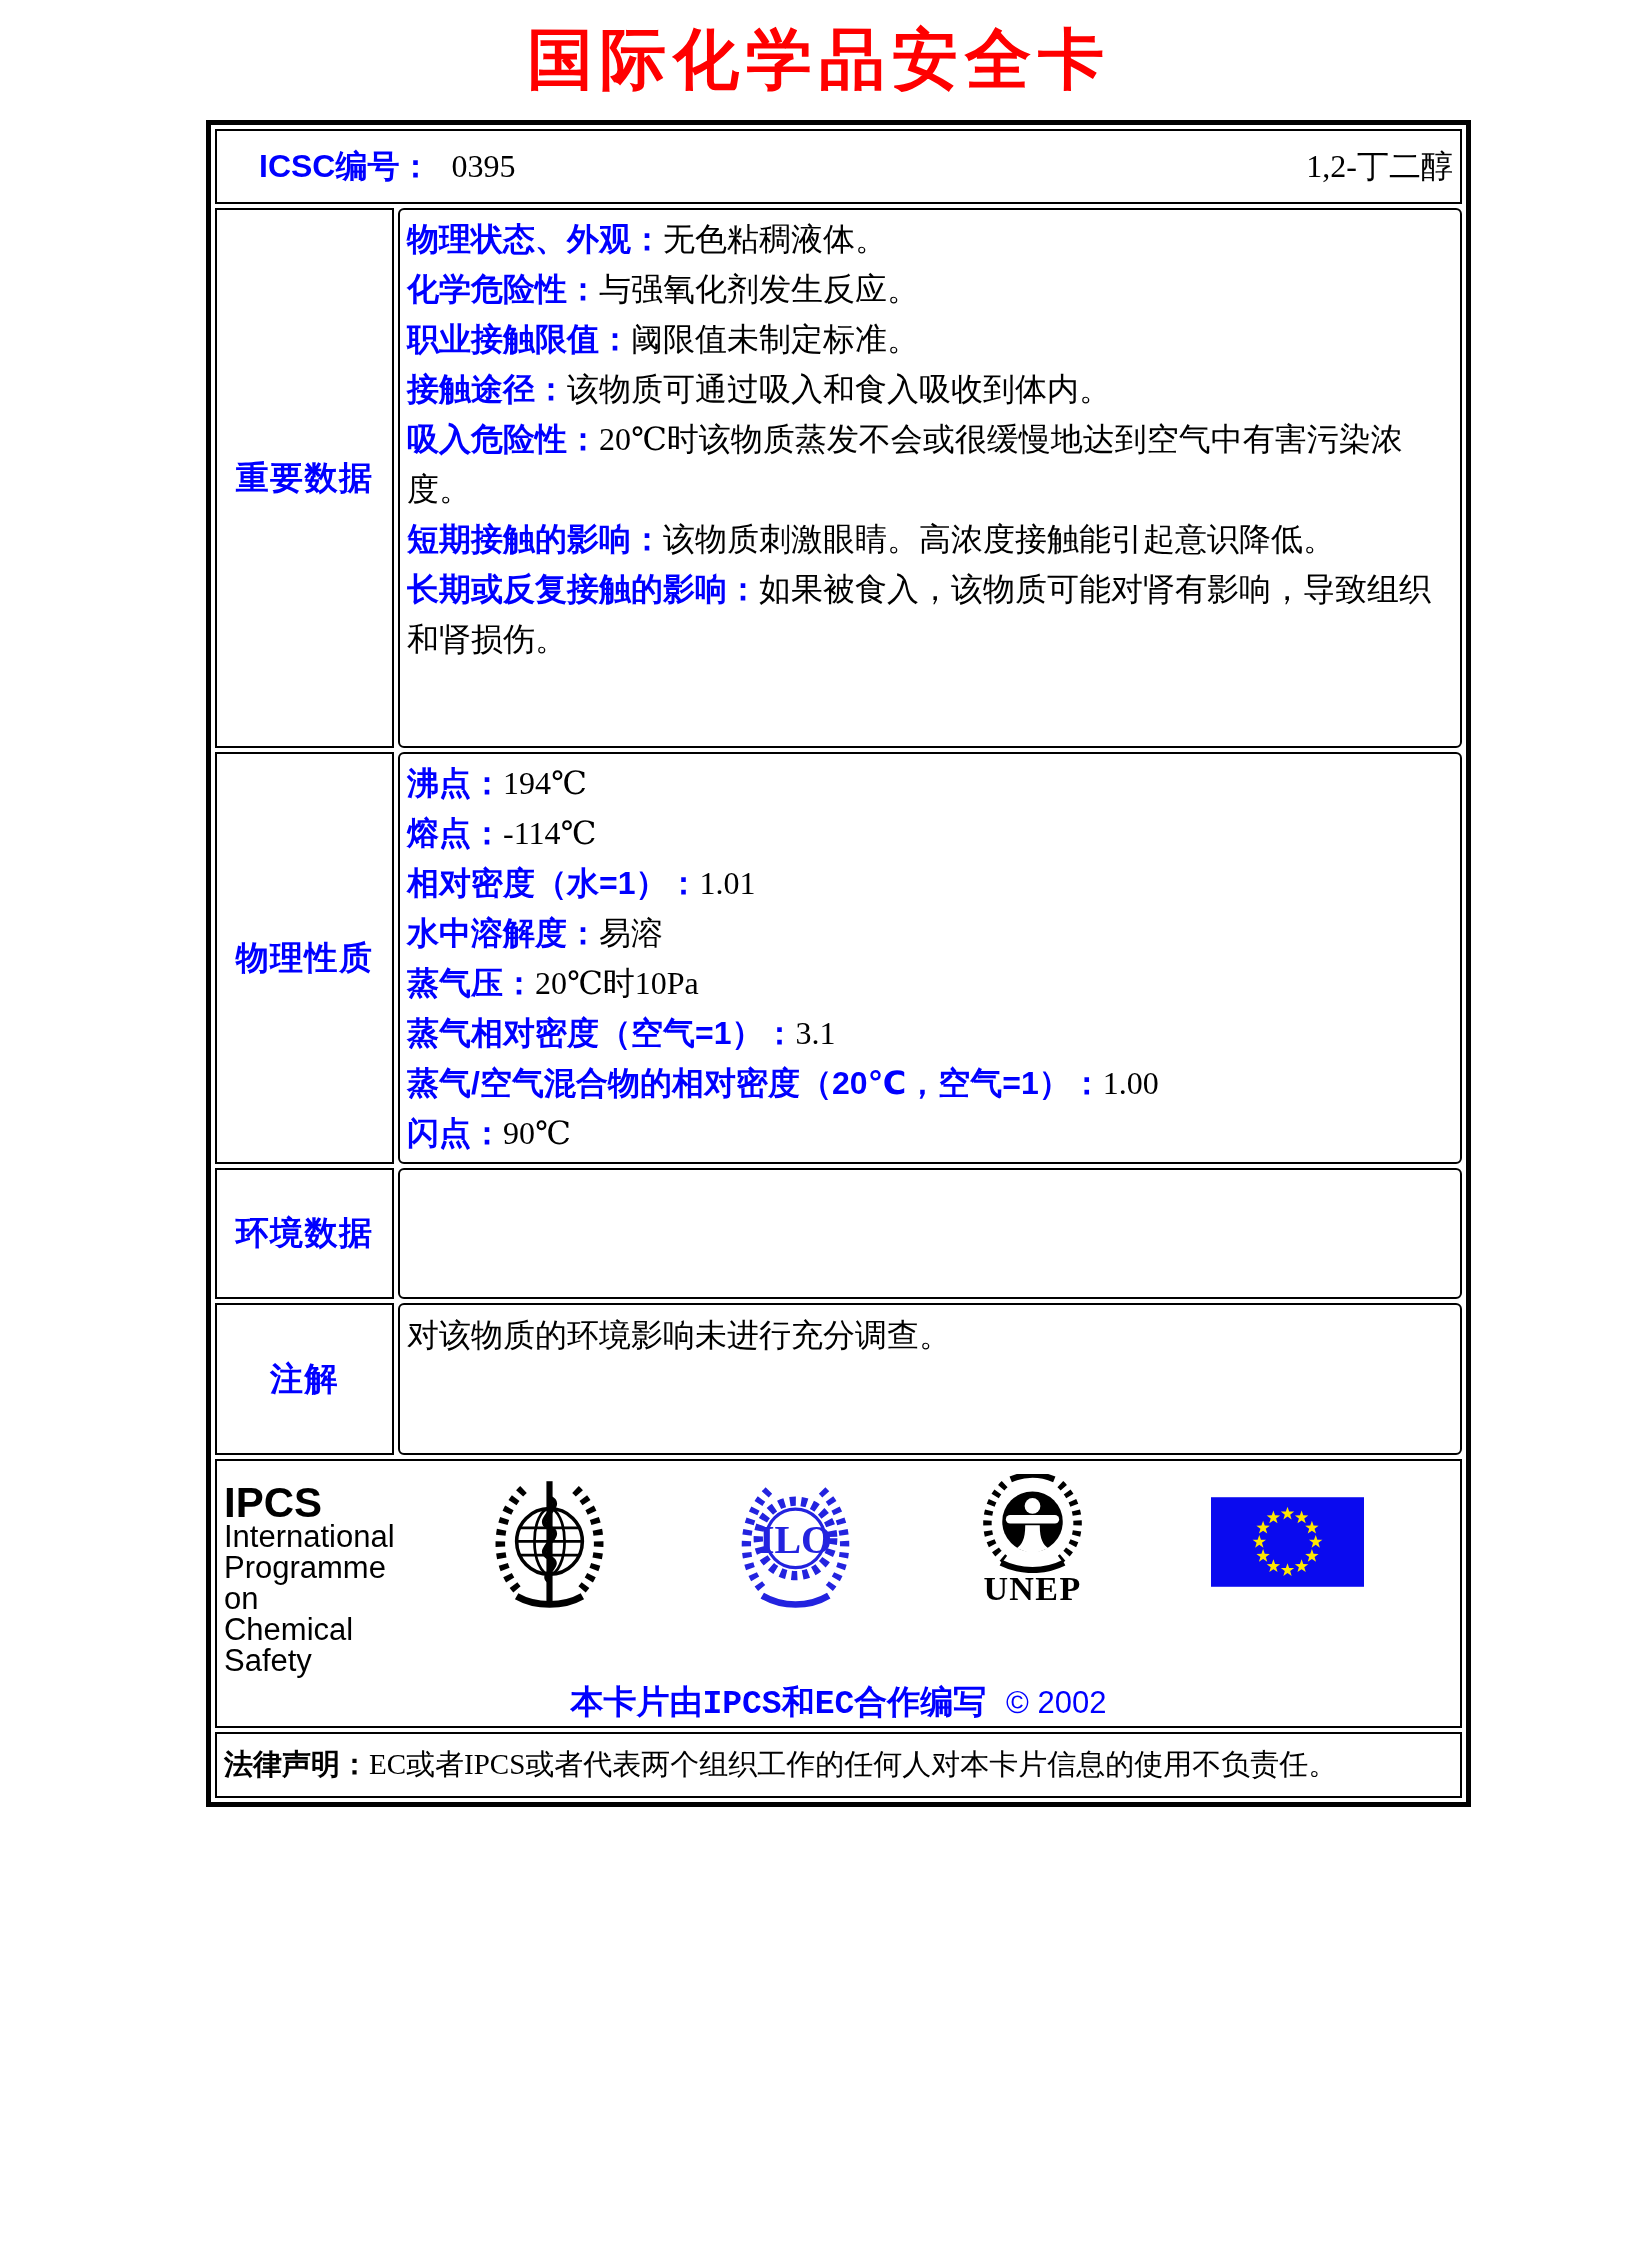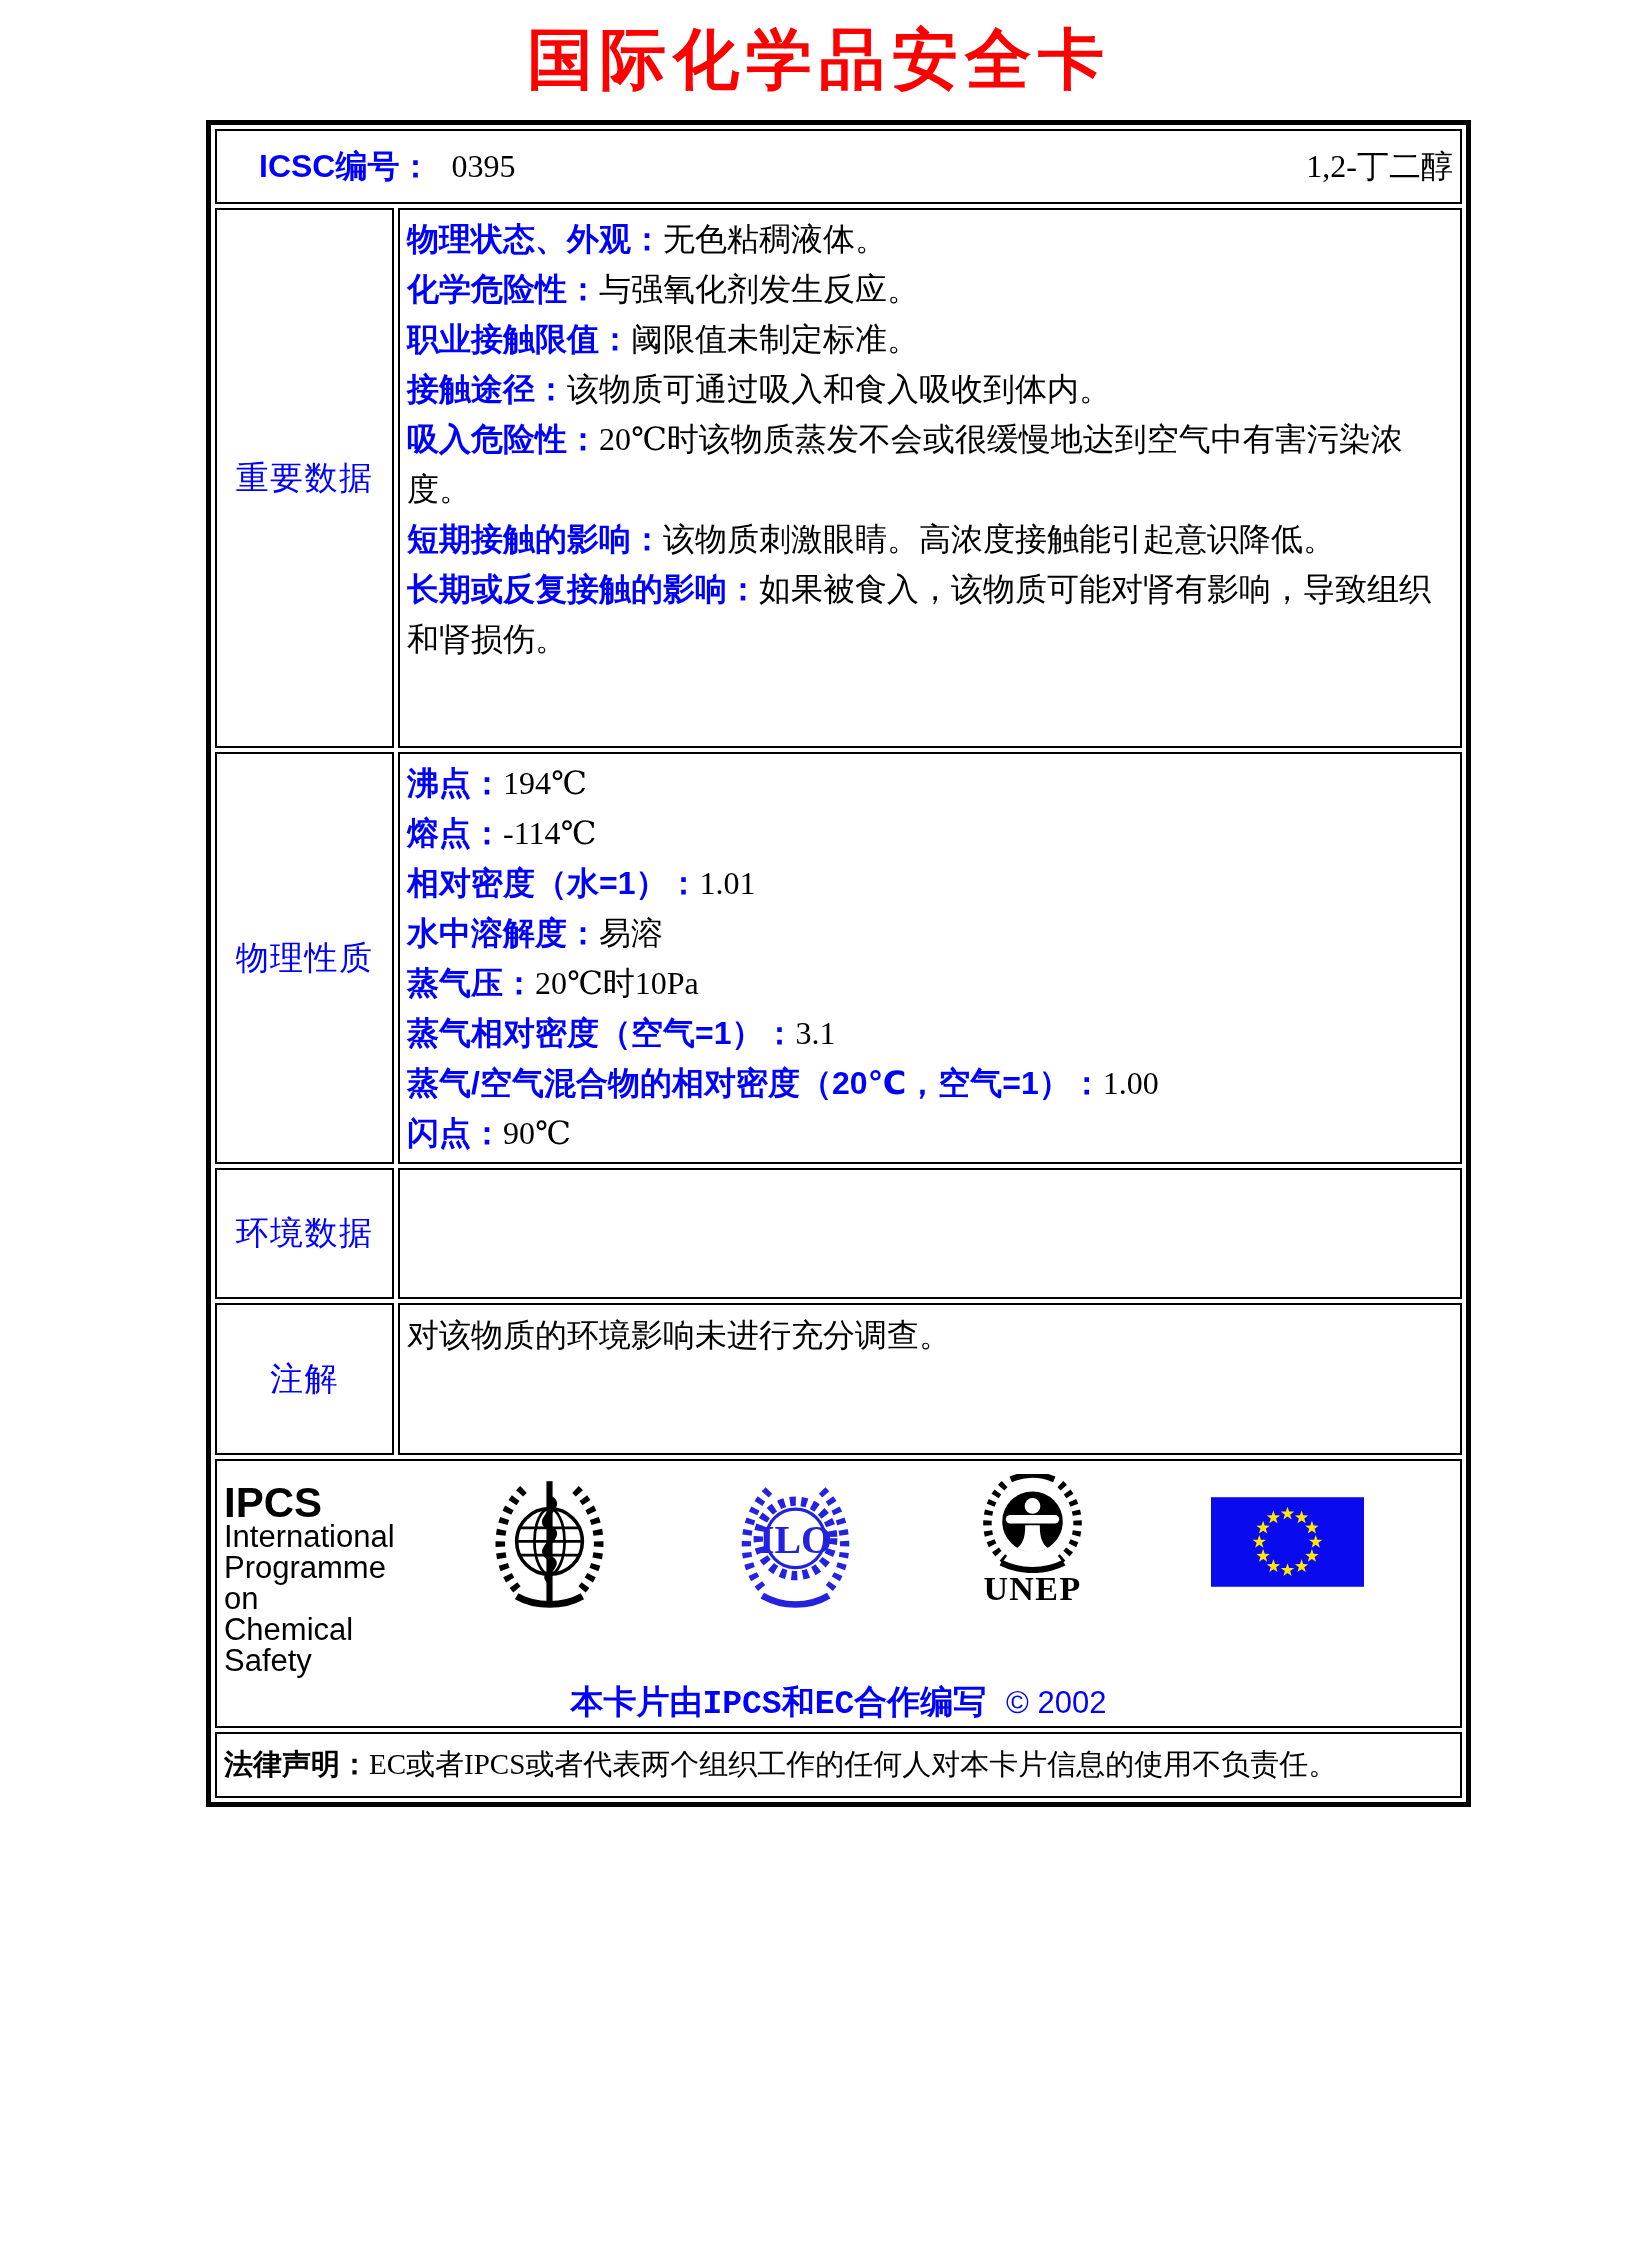--- a/index.html
+++ b/index.html
@@ -16,25 +16,25 @@
 
   
   table.icsc{
     position:absolute;left:206px;top:120px;width:1265px;
     border:5px solid #000;border-collapse:separate;border-spacing:4.2px;
     table-layout:fixed;background:#fff;
   }
   td{border:2.1px solid #000;background:#fff;box-sizing:border-box;
      padding:4.2px 7px;vertical-align:top;}
   td.label-cell{
-    text-align:center;vertical-align:middle;color:#0000FF;font-weight:normal;
+    text-align:center;vertical-align:middle;color:#0000FF;font-weight:bold;
     font-size:33px;font-family:"Liberation Sans","DejaVu Sans",sans-serif;
     letter-spacing:1.4px;
   }
-  td.content-cell{font-size:32px;line-height:50px;}
+  td.content-cell{font-size:32px;line-height:50px;border-radius:6px;}
   .kv .k{color:#0000FF;font-weight:bold;
          font-family:"Liberation Sans","DejaVu Sans",sans-serif;}
   .kv .v{color:#000;}
 
   
   .icsc-row{font-size:32px;}
   .icsc-row .cellflex{display:flex;justify-content:space-between;align-items:center;height:100%;margin-left:35px;}
   .icsc-key{color:#0000FF;font-weight:bold;
             font-family:"Liberation Sans","DejaVu Sans",sans-serif;}
   .icsc-num{color:#000;margin-left:20px;}

